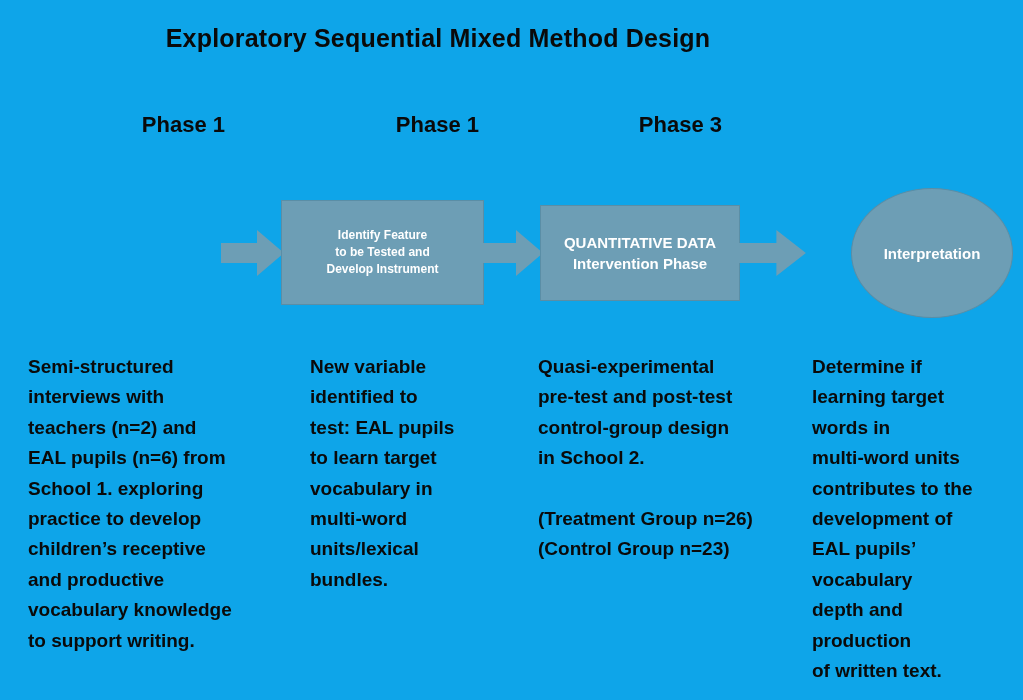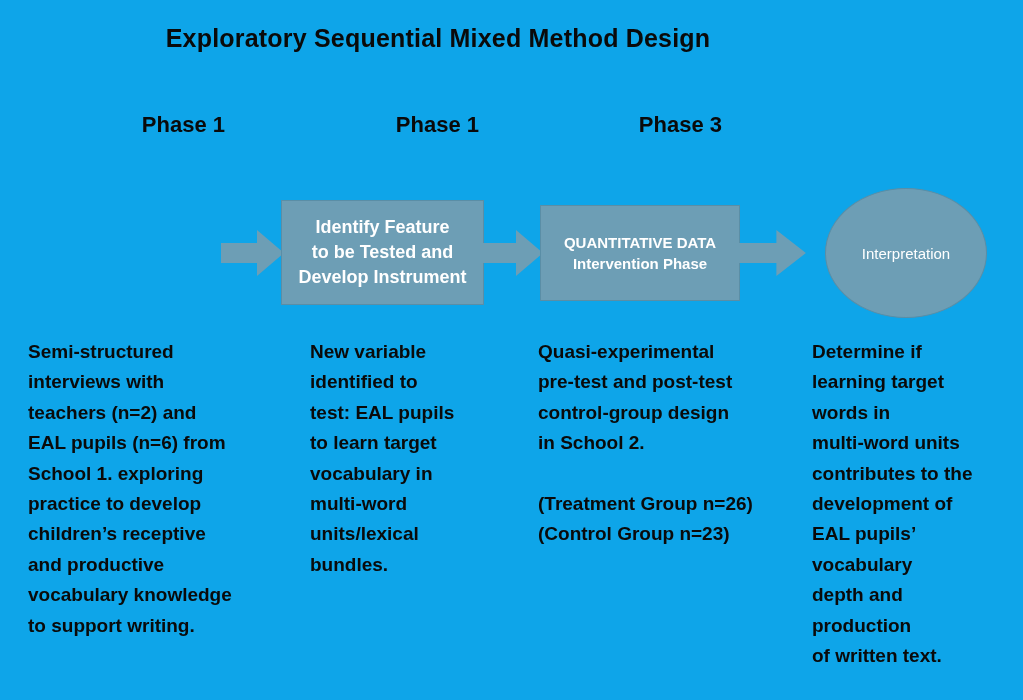--- a/index.html
+++ b/index.html
@@ -46,56 +46,56 @@
     color: var(--shape-text, #ffffff);
     display: flex;
     align-items: center;
     justify-content: center;
     text-align: center;
     font-weight: bold;
     white-space: pre-line;
     line-height: 1.4;
   }
   .box.b1 { left: 20px;  top: 205px; width: 205px; height: 97px;  font-size: 15px; }
-  .box.b2 { left: 281px; top: 200px; width: 203px; height: 105px; font-size: 18px; }
+  .box.b2 { left: 281px; top: 200px; width: 203px; height: 105px; font-size: 12px; }
   .box.b3 { left: 540px; top: 205px; width: 200px; height: 96px;  font-size: 15px; }
 
   .arrow {
     position: absolute;
     top: 229px;
     width: 64px;
     height: 48px;
     color: var(--shape-fill, #6d9eb5);
   }
   .arrow svg { display: block; width: 100%; height: 100%; }
   .arrow.a1 { left: 221px; }
   .arrow.a2 { left: 480px; }
   .arrow.a3 { left: 737px; width: 70px; }
 
   .ellipse {
     position: absolute;
-    left: 825px;
+    left: 851px;
     top: 188px;
     width: 162px;
     height: 130px;
     border-radius: 50%;
     background: var(--shape-fill, #6d9eb5);
     border: 1px solid var(--shape-border, #5a8ea6);
     color: var(--shape-text, #ffffff);
     display: flex;
     align-items: center;
     justify-content: center;
-    font-weight: normal;
+    font-weight: bold;
     font-size: 15px;
     text-align: center;
   }
 
   .desc {
     position: absolute;
-    top: 337px;
+    top: 352px;
     font-weight: bold;
     font-size: 19px;
     line-height: 1.6;
     color: var(--body-text, #0a0a0a);
     white-space: pre-line;
   }
   .desc.d1 { left: 28px;  width: 265px; }
   .desc.d2 { left: 310px; width: 215px; }
   .desc.d3 { left: 538px; width: 285px; }
   .desc.d4 { left: 812px; width: 208px; }

